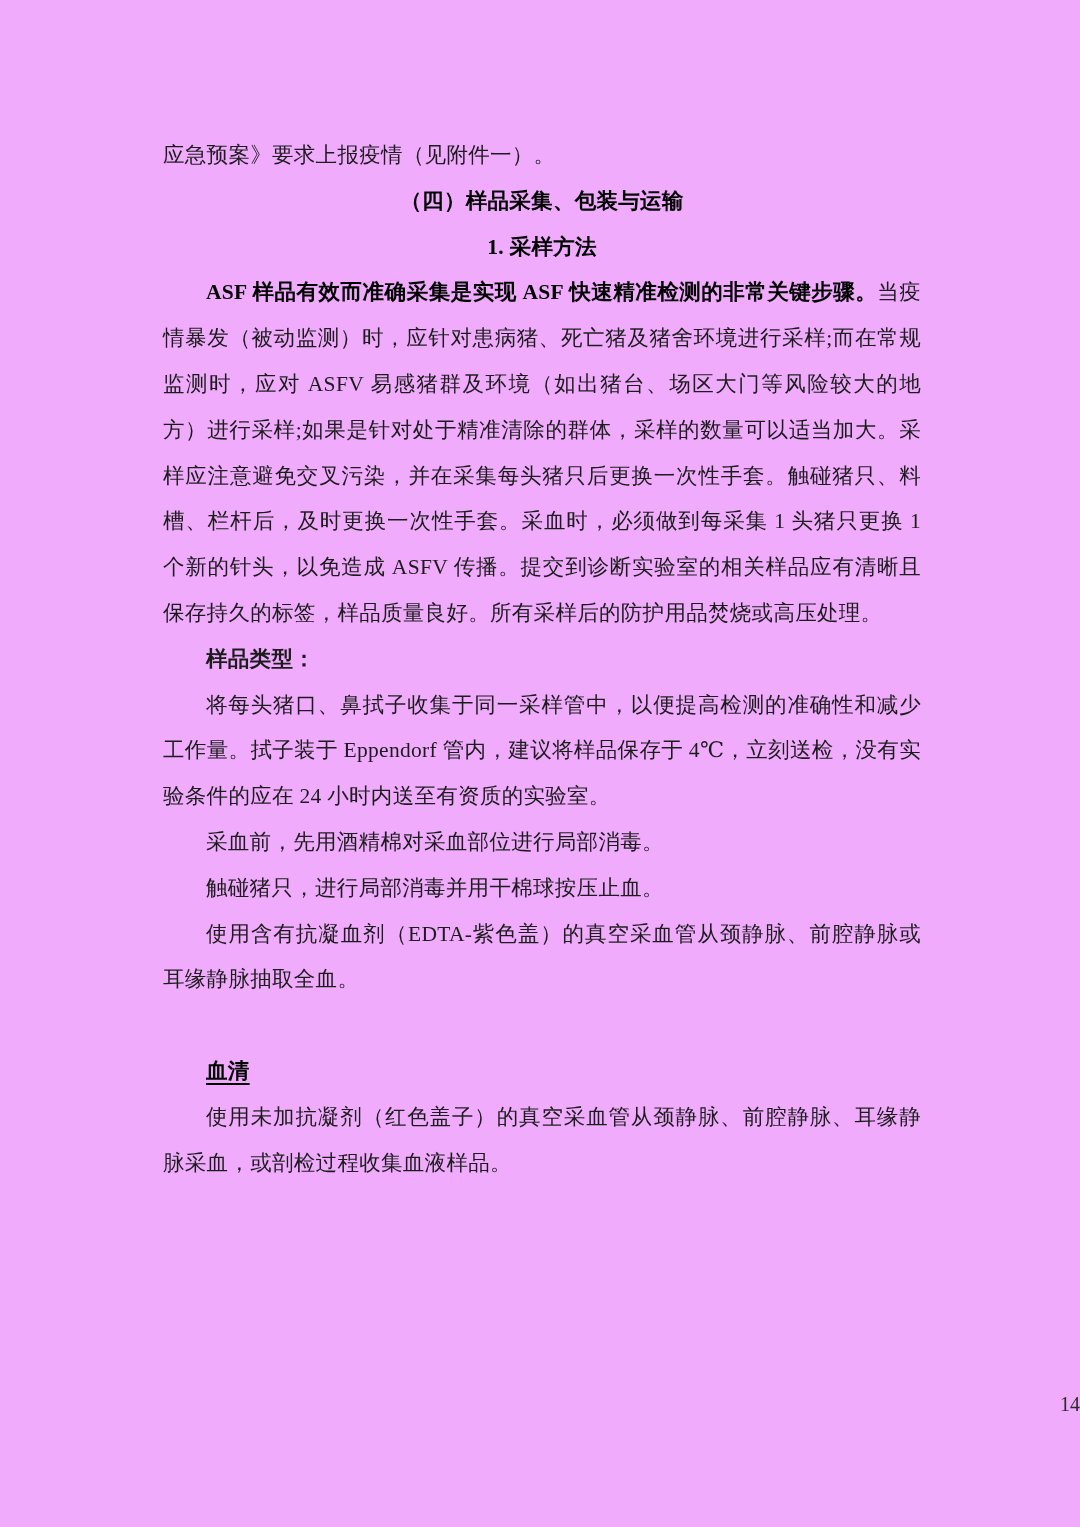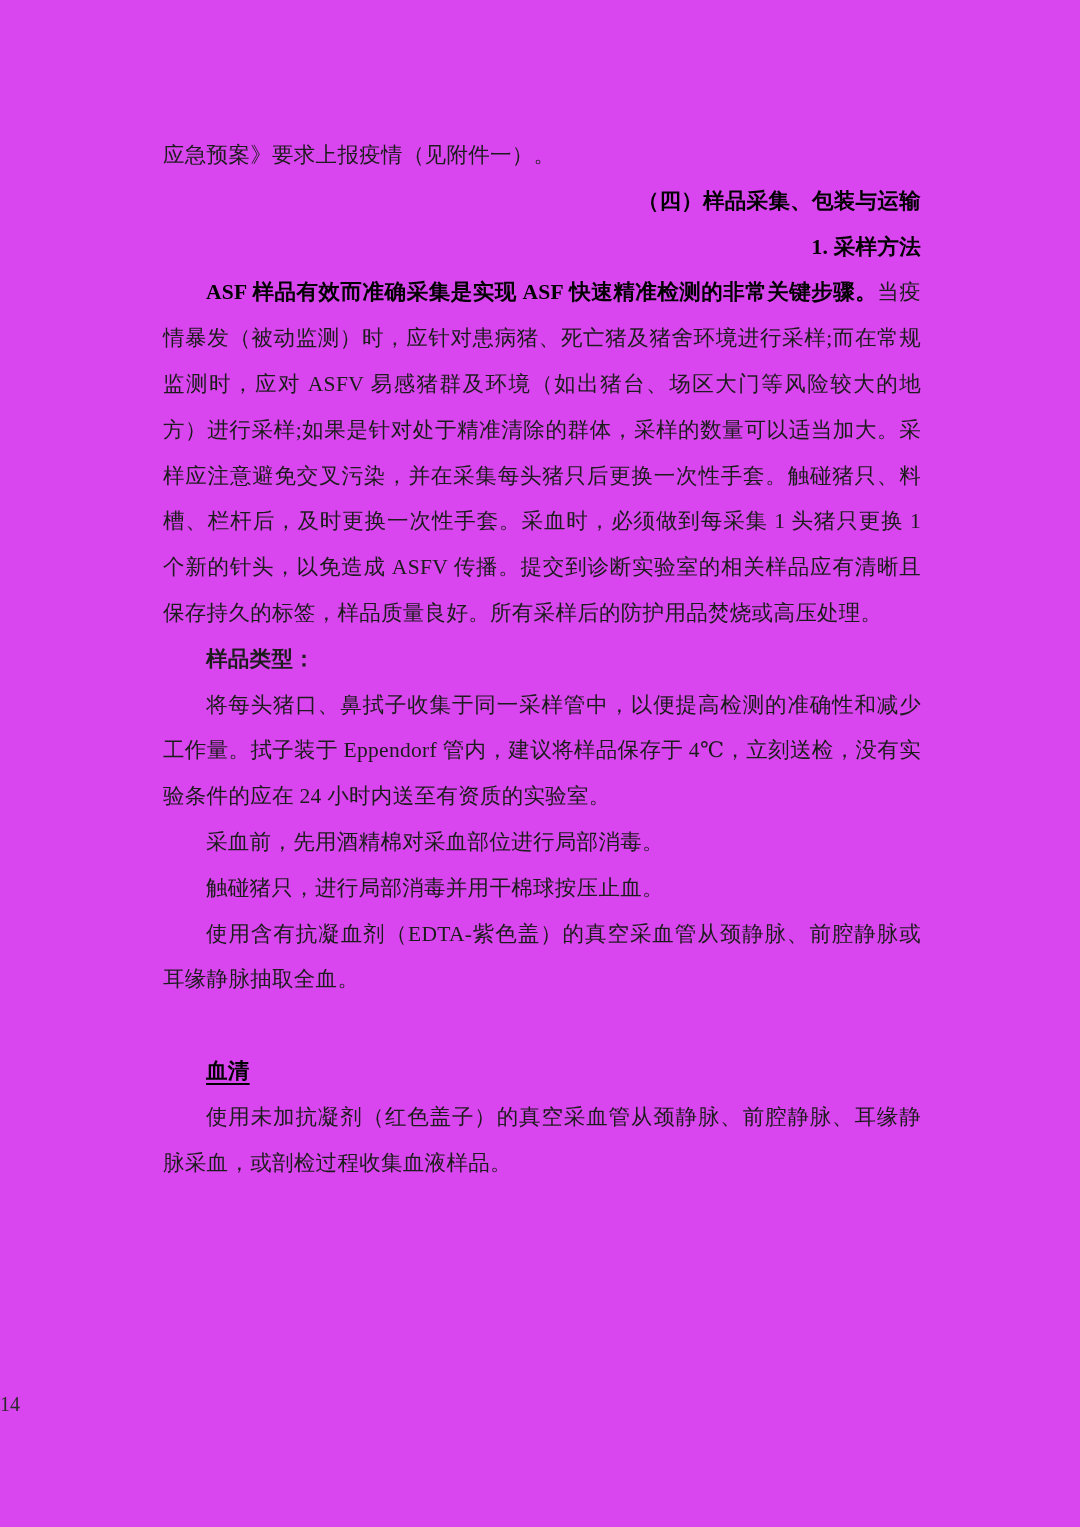--- a/index.html
+++ b/index.html
@@ -4,21 +4,21 @@
 <style>
   html, body {
     margin: 0;
     padding: 0;
     background: #ffffff;
   }
   .page {
     position: relative;
     width: 1080px;
     height: 1527px;
-    background: #d946ef;
+    background: #f0abfc;
     overflow: hidden;
     font-family: "Liberation Serif", "DejaVu Serif", serif;
   }
   .content {
     position: absolute;
     left: 163px;
     top: 133px;
     width: 758px;
   }
   .content p {
@@ -26,35 +26,35 @@
     padding: 0;
     font-size: 21.5px;
     line-height: 45.8px;
     color: #1c1c1c;
     text-align: justify;
     text-justify: inter-character;
     letter-spacing: 0.3px;
   }
   .indent { text-indent: 2em; }
   .bold { font-weight: bold; color: #000000; margin-top: 47px; }
-  p.heading { font-weight: bold; color: #000000; text-align: right; }
+  p.heading { font-weight: bold; color: #000000; text-align: center; }
   .type-heading {
     font-weight: bold;
     color: #000000;
     text-decoration: underline;
     text-decoration-thickness: 2px;
     text-underline-offset: 5px;
   }
   .space-before { margin-top: 46px !important; }
   .page-number {
     position: absolute;
     top: 1390px;
     left: 0;
     width: 100%;
-    text-align: left;
+    text-align: right;
     font-size: 20px;
     line-height: 28px;
     color: #2b2b2b;
   }
 </style>
 </head>
 <body>
 
 <div class="page">
   <div class="content">

